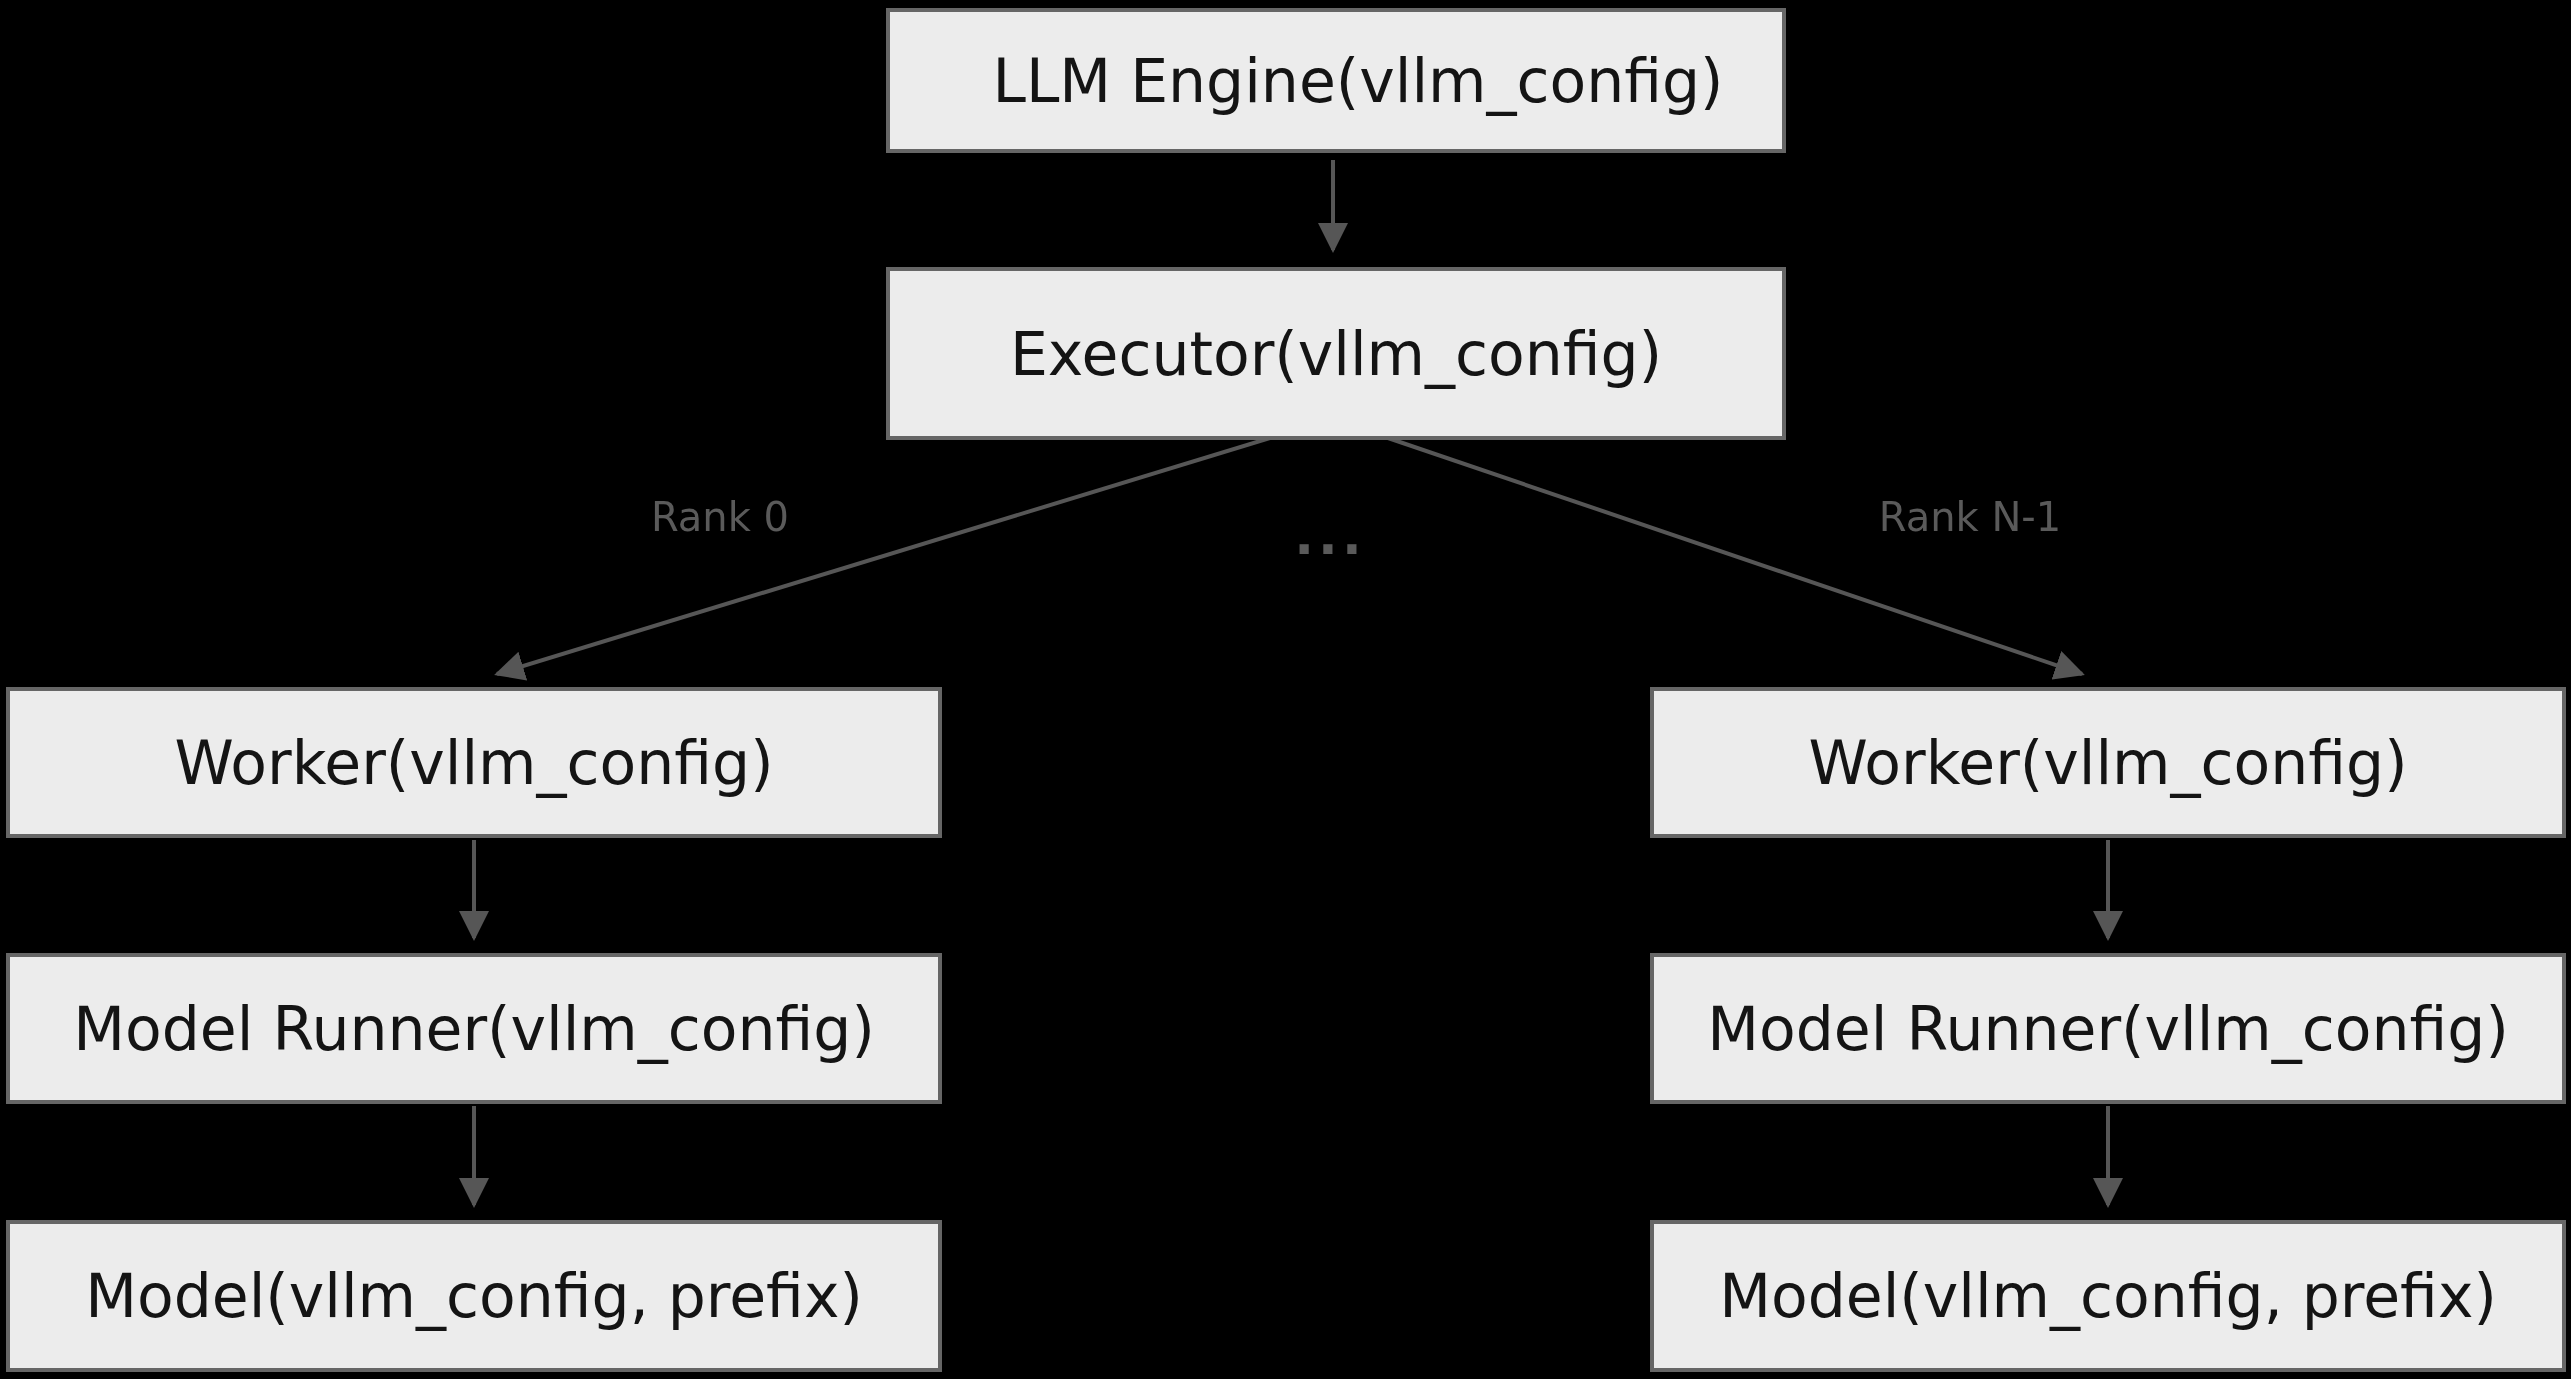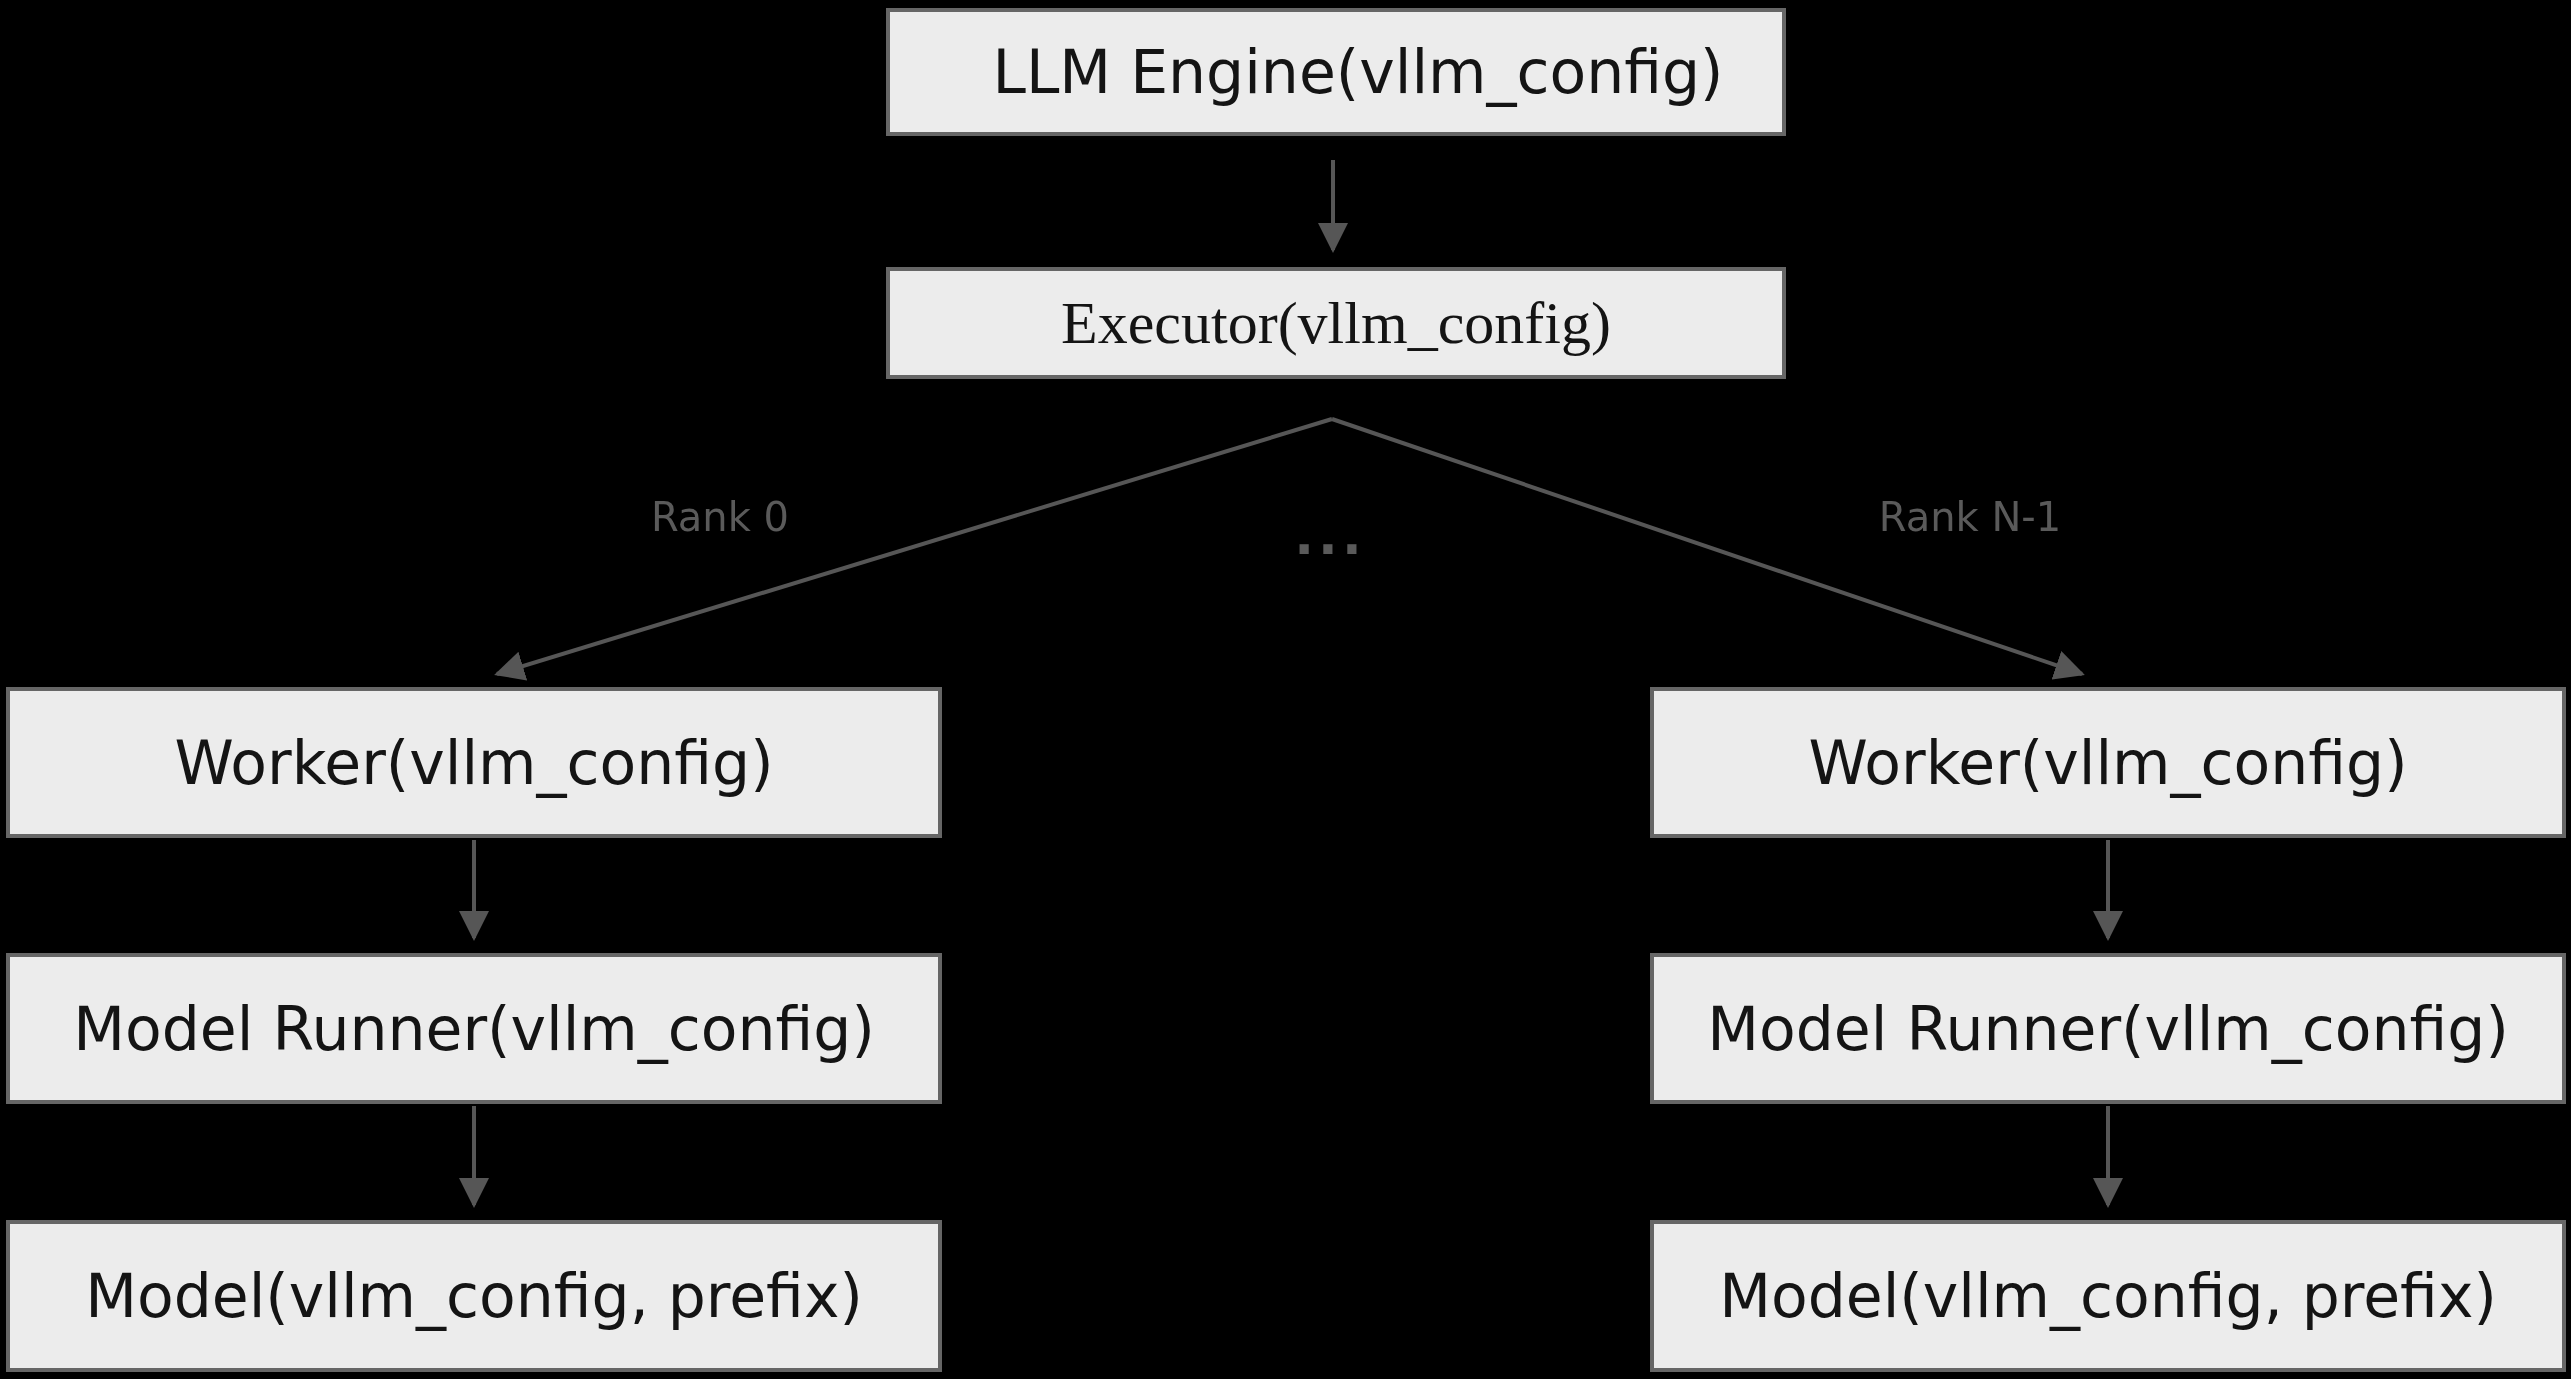--- a/index.html
+++ b/index.html
@@ -29,22 +29,22 @@
     border: 4px solid #666666;
     color: #141414;
     font-size: 60px;
     line-height: 1.1;
     display: flex;
     align-items: center;
     justify-content: center;
     white-space: nowrap;
     text-align: center;
   }
-  .node-engine       { left: 886px;  top: 8px;    width: 900px; height: 128px; padding-left: 44px; }
-  .node-executor     { left: 886px;  top: 267px;  width: 900px; height: 112px; font-family: Liberation Serif, serif; }
+  .node-engine       { left: 886px;  top: 8px;    width: 900px; height: 145px; padding-left: 44px; }
+  .node-executor     { left: 886px;  top: 267px;  width: 900px; height: 173px; }
   .node-worker-left  { left: 6px;    top: 687px;  width: 936px; height: 151px; }
   .node-runner-left  { left: 6px;    top: 953px;  width: 936px; height: 151px; }
   .node-model-left   { left: 6px;    top: 1220px; width: 936px; height: 152px; }
   .node-worker-right { left: 1650px; top: 687px;  width: 916px; height: 151px; }
   .node-runner-right { left: 1650px; top: 953px;  width: 916px; height: 151px; }
   .node-model-right  { left: 1650px; top: 1220px; width: 916px; height: 152px; }
 
   .edge-label {
     position: absolute;
     transform: translate(-50%, -50%);

